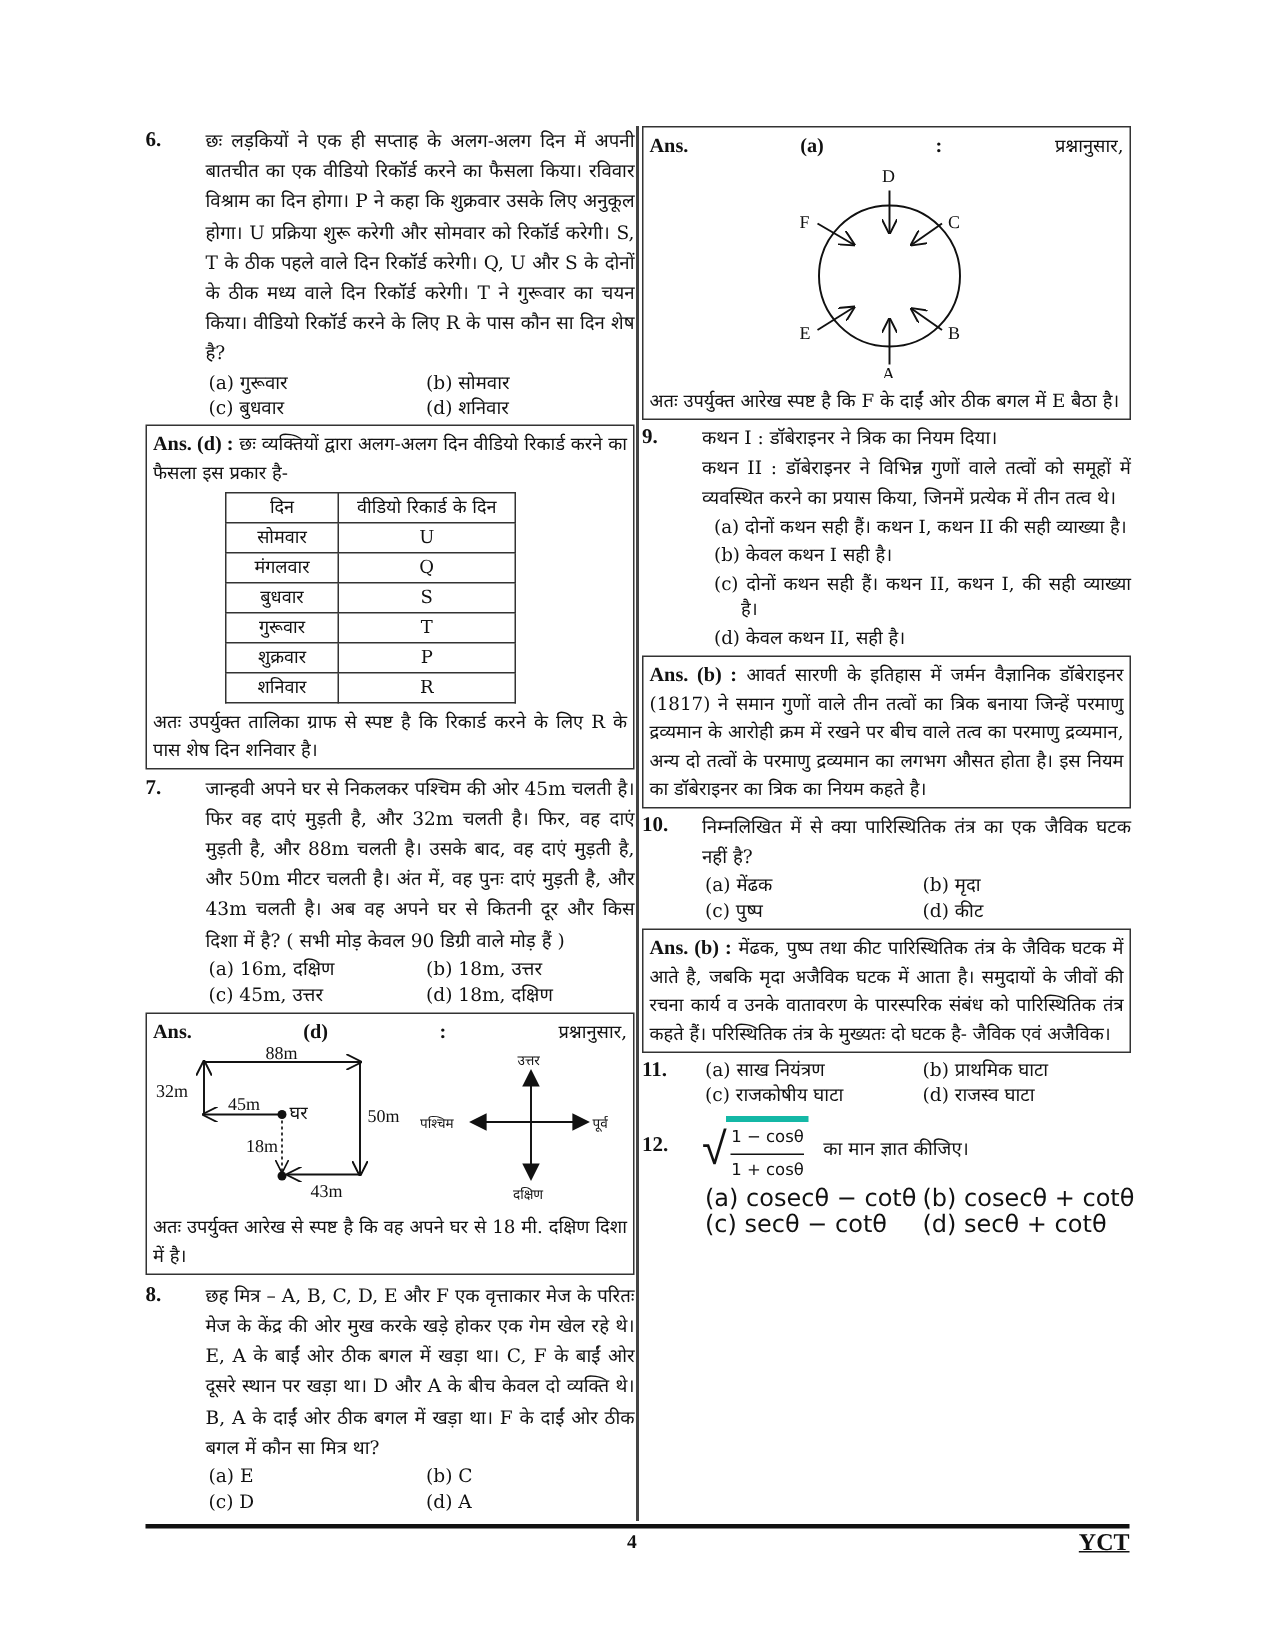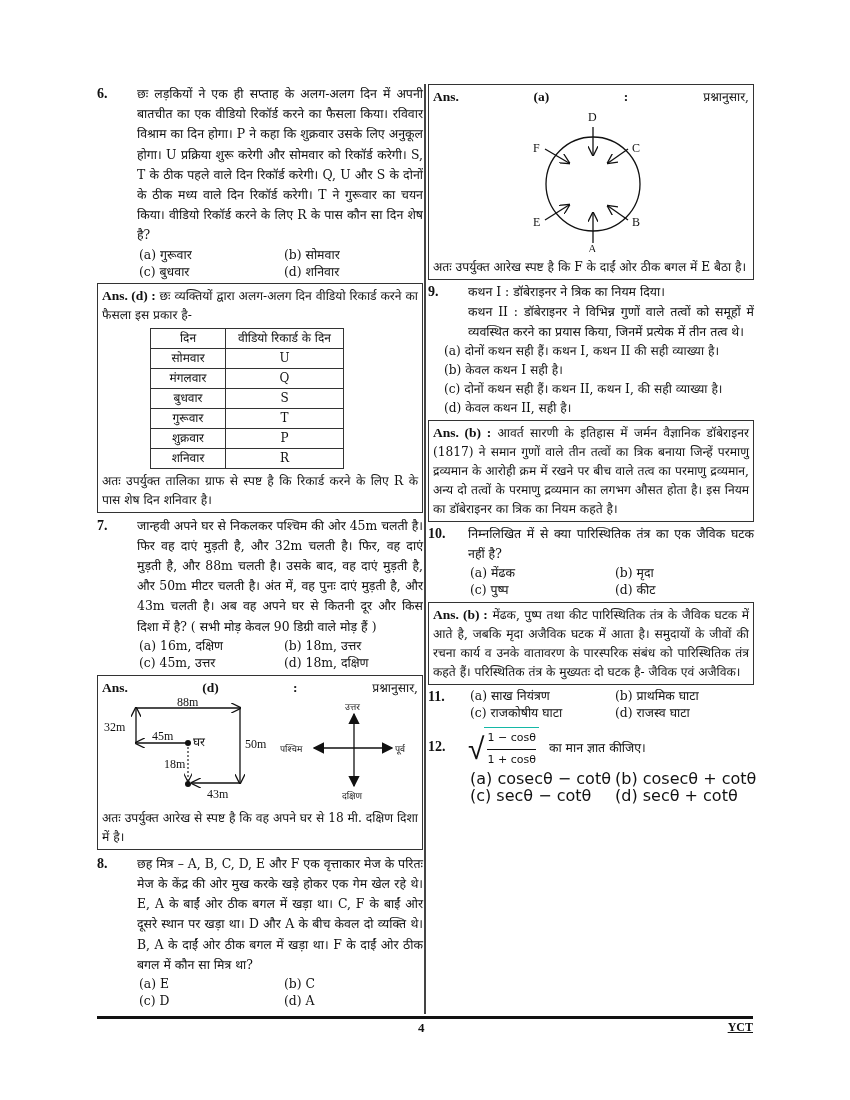--- a/index.html
+++ b/index.html
@@ -16,24 +16,24 @@
   .opt { white-space: nowrap; }
   .box { border: 1.3px solid #333; padding: 2px 4px; font-size: 12.2px; line-height: 19px; text-align: justify; }
   .ans { font-weight: bold; font-family: "Liberation Serif", serif; font-size: 13.5px; }
   table.days { border-collapse: collapse; margin: 3px 0 3px 48px; font-size: 12px; }
   table.days td, table.days th { border: 1px solid #333; padding: 0 6px; height: 18px; font-weight: normal; text-align: center; }
   table.days td:first-child, table.days th:first-child { width: 62px; }
   table.days td:last-child, table.days th:last-child { width: 105px; }
   svg text { font-family: "Liberation Serif", serif; fill: #111; }
   .footer-line { position: absolute; left: 97px; top: 1016px; width: 656px; height: 3px; background: #111; }
   .page-num { position: absolute; left: 418px; top: 1020px; font-weight: bold; font-family: "Liberation Serif", serif; font-size: 13px; }
-  .brand { position: absolute; right: 97px; top: 1020px; font-weight: bold; font-family: "Liberation Serif", serif; font-size: 12px; text-decoration: underline; }
+  .brand { position: absolute; right: 97px; top: 1020px; font-weight: bold; font-family: "Liberation Serif", serif; font-size: 16px; text-decoration: underline; }
   .frac { display: inline-flex; align-items: center; vertical-align: middle; font-family: "DejaVu Sans", sans-serif; font-size: 11px; }
   .sqrt { font-size: 30px; line-height: 1; font-weight: 200; }
-  .fr { display: inline-flex; flex-direction: column; border-top: 1px solid #14b8a6; padding: 0 3px; text-align: center; }
+  .fr { display: inline-flex; flex-direction: column; border-top: 4px solid #14b8a6; padding: 0 3px; text-align: center; }
   .fr span:first-child { border-bottom: 1px solid #111; padding-bottom: 1px; }
 </style>
 </head>
 <body>
 
 <div class="page">
   <div class="divider"></div>
 
   <div class="col col-left">
 
@@ -175,21 +175,21 @@
         <text x="100" y="119" font-size="12">E</text>
         <text x="100" y="45" font-size="12">F</text>
       </svg>
       <div>अतः उपर्युक्त आरेख स्पष्ट है कि F के दाईं ओर ठीक बगल में E बैठा है।</div>
     </div>
 
     <div class="q" style="margin-top:2px">
       <span class="qnum">9.</span>
       <div class="qtext">कथन I : डॉबेराइनर ने त्रिक का नियम दिया।</div>
       <div class="qtext">कथन II : डॉबेराइनर ने विभिन्न गुणों वाले तत्वों को समूहों में व्यवस्थित करने का प्रयास किया, जिनमें प्रत्येक में तीन तत्व थे।</div>
-      <div style="margin-left:16px; font-size:12.2px; line-height:17px">
+      <div style="margin-left:48px; font-size:12.2px; line-height:17px">
         <div style="padding-left:18px;text-indent:-18px">(a) दोनों कथन सही हैं। कथन I, कथन II की सही व्याख्या है।</div>
         <div style="padding-left:18px;text-indent:-18px;margin-top:2px">(b) केवल कथन I सही है।</div>
         <div style="padding-left:18px;text-indent:-18px;margin-top:2px">(c) दोनों कथन सही हैं। कथन II, कथन I, की सही व्याख्या है।</div>
         <div style="padding-left:18px;text-indent:-18px;margin-top:2px">(d) केवल कथन II, सही है।</div>
       </div>
     </div>
 
     <div class="box" style="margin-top:3px">
       <span class="ans">Ans. (b) :</span>
       <span>आवर्त सारणी के इतिहास में जर्मन वैज्ञानिक डॉबेराइनर (1817) ने समान गुणों वाले तीन तत्वों का त्रिक बनाया जिन्हें परमाणु द्रव्यमान के आरोही क्रम में रखने पर बीच वाले तत्व का परमाणु द्रव्यमान, अन्य दो तत्वों के परमाणु द्रव्यमान का लगभग औसत होता है। इस नियम का डॉबेराइनर का त्रिक का नियम कहते है।</span>

